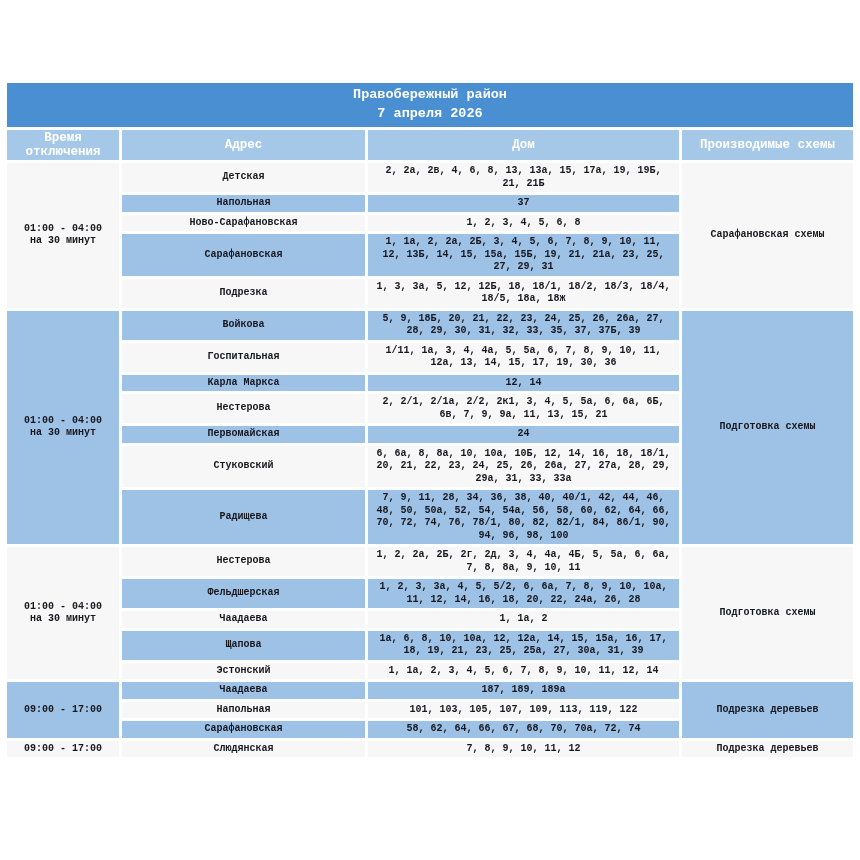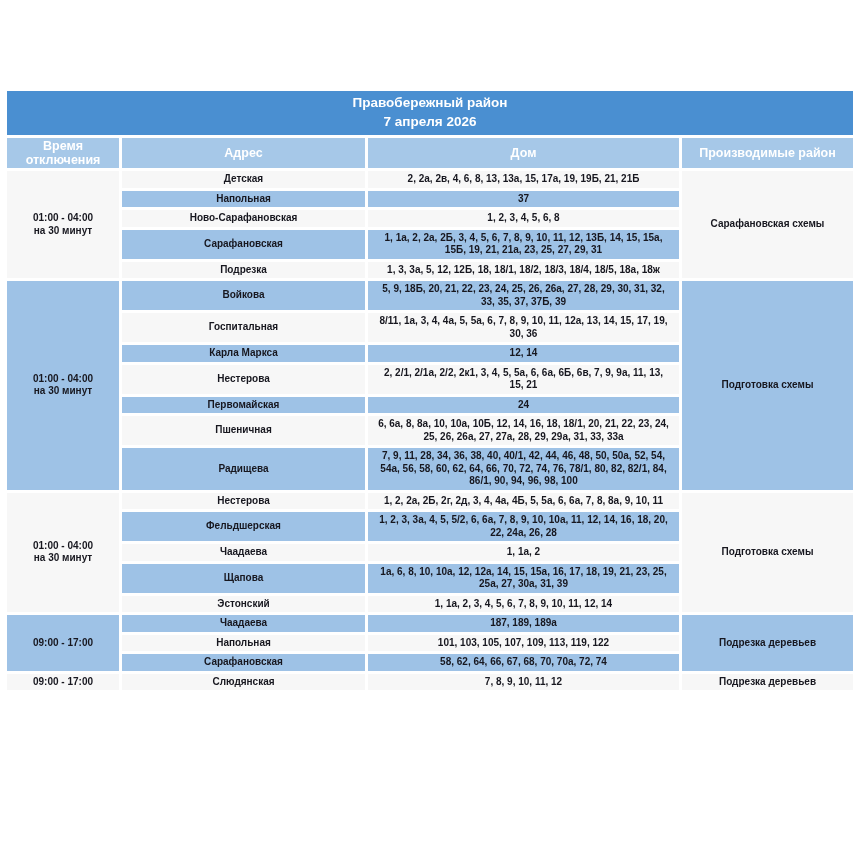--- a/index.html
+++ b/index.html
@@ -6,23 +6,24 @@
     margin: 0;
     padding: 0;
     background: #ffffff;
     width: 860px;
     height: 860px;
     font-family: "Liberation Sans", "DejaVu Sans", sans-serif;
     overflow: hidden;
   }
   .sheet {
     position: absolute;
-    top: 88px;
+    top: 80px;
     left: 4px;
     width: 852px;
+    font-family: Liberation Mono, monospace;
   }
   table.schedule {
     width: 100%;
     border-collapse: separate;
     border-spacing: 3px;
     table-layout: fixed;
   }
   td, th {
     text-align: center;
     vertical-align: middle;
@@ -72,21 +73,21 @@
       <tr>
         <th class="title-cell" colspan="4">
           <div>Правобережный район</div>
           <div>7 апреля 2026</div>
         </th>
       </tr>
       <tr>
         <th class="colhead">Время отключения</th>
         <th class="colhead">Адрес</th>
         <th class="colhead">Дом</th>
-        <th class="colhead">Производимые район</th>
+        <th class="colhead">Производимые схемы</th>
       </tr>
     </thead>
     <tbody>
 
       <tr>
         <td class="cell time-cell bg-w" rowspan="5">
           <div>01:00 - 04:00</div>
           <div class="note">на 30 минут</div>
         </td>
         <td class="cell bg-w">Детская</td>
@@ -114,36 +115,36 @@
         <td class="cell time-cell bg-b" rowspan="7">
           <div>01:00 - 04:00</div>
           <div class="note">на 30 минут</div>
         </td>
         <td class="cell bg-b">Войкова</td>
         <td class="cell bg-b">5, 9, 18Б, 20, 21, 22, 23, 24, 25, 26, 26а, 27, 28, 29, 30, 31, 32, 33, 35, 37, 37Б, 39</td>
         <td class="cell bg-b" rowspan="7">Подготовка схемы</td>
       </tr>
       <tr>
         <td class="cell bg-w">Госпитальная</td>
-        <td class="cell bg-w">8/11, 1а, 3, 4, 4а, 5, 5а, 6, 7, 8, 9, 10, 11, 12а, 13, 14, 15, 17, 19, 30, 36</td>
+        <td class="cell bg-w">1/11, 1а, 3, 4, 4а, 5, 5а, 6, 7, 8, 9, 10, 11, 12а, 13, 14, 15, 17, 19, 30, 36</td>
       </tr>
       <tr>
         <td class="cell bg-b">Карла Маркса</td>
         <td class="cell bg-b">12, 14</td>
       </tr>
       <tr>
         <td class="cell bg-w">Нестерова</td>
         <td class="cell bg-w">2, 2/1, 2/1а, 2/2, 2к1, 3, 4, 5, 5а, 6, 6а, 6Б, 6в, 7, 9, 9а, 11, 13, 15, 21</td>
       </tr>
       <tr>
         <td class="cell bg-b">Первомайская</td>
         <td class="cell bg-b">24</td>
       </tr>
       <tr>
-        <td class="cell bg-w">Пшеничная</td>
+        <td class="cell bg-w">Стуковский</td>
         <td class="cell bg-w">6, 6а, 8, 8а, 10, 10а, 10Б, 12, 14, 16, 18, 18/1, 20, 21, 22, 23, 24, 25, 26, 26а, 27, 27а, 28, 29, 29а, 31, 33, 33а</td>
       </tr>
       <tr>
         <td class="cell bg-b">Радищева</td>
         <td class="cell bg-b">7, 9, 11, 28, 34, 36, 38, 40, 40/1, 42, 44, 46, 48, 50, 50а, 52, 54, 54а, 56, 58, 60, 62, 64, 66, 70, 72, 74, 76, 78/1, 80, 82, 82/1, 84, 86/1, 90, 94, 96, 98, 100</td>
       </tr>
 
       <tr>
         <td class="cell time-cell bg-w" rowspan="5">
           <div>01:00 - 04:00</div>

